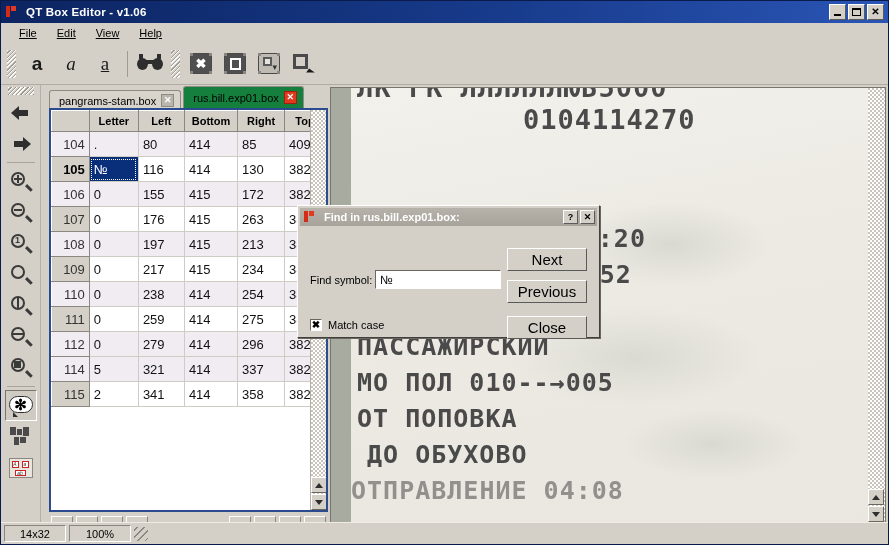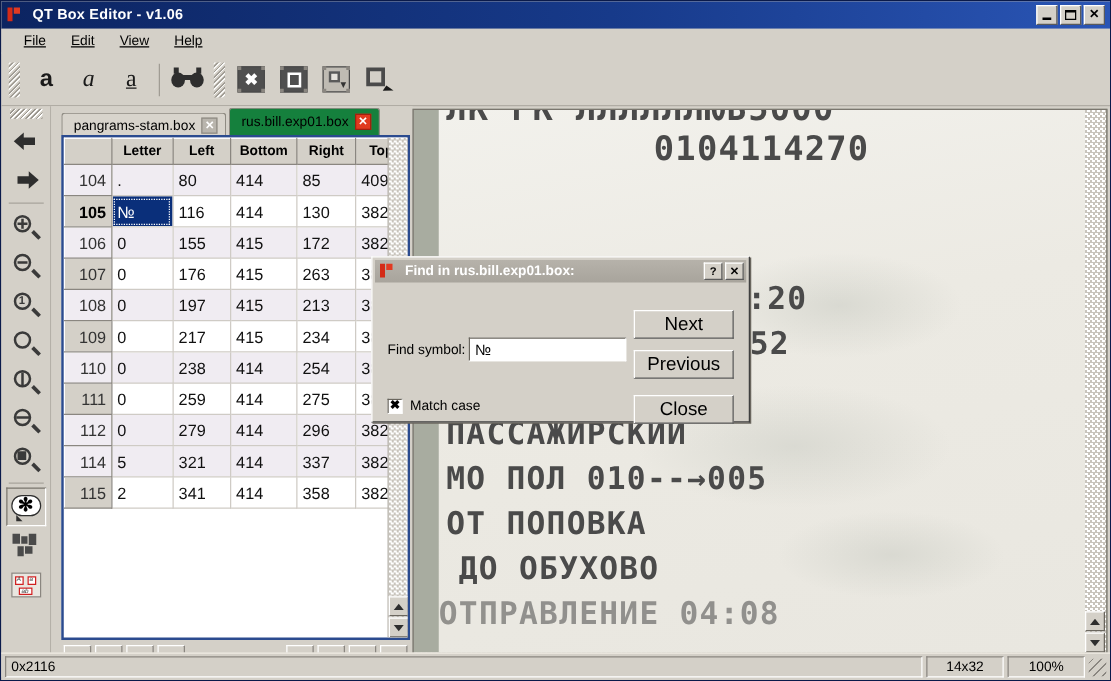--- a/index.html
+++ b/index.html
@@ -825,19 +825,18 @@
         </div>
         <div class="dlg-btn-lg b1">Next</div>
         <div class="dlg-btn-lg b2">Previous</div>
         <div class="dlg-btn-lg b3">Close</div>
       </div>
     </div>
 
   </div>
 
   <div class="statusbar">
-    <div class="st-main">0x2116</div>
     <div class="st-cell">14x32</div>
     <div class="st-cell">100%</div>
     <div class="st-grip"></div>
   </div>
 
 </div>
 
 </body></html>

